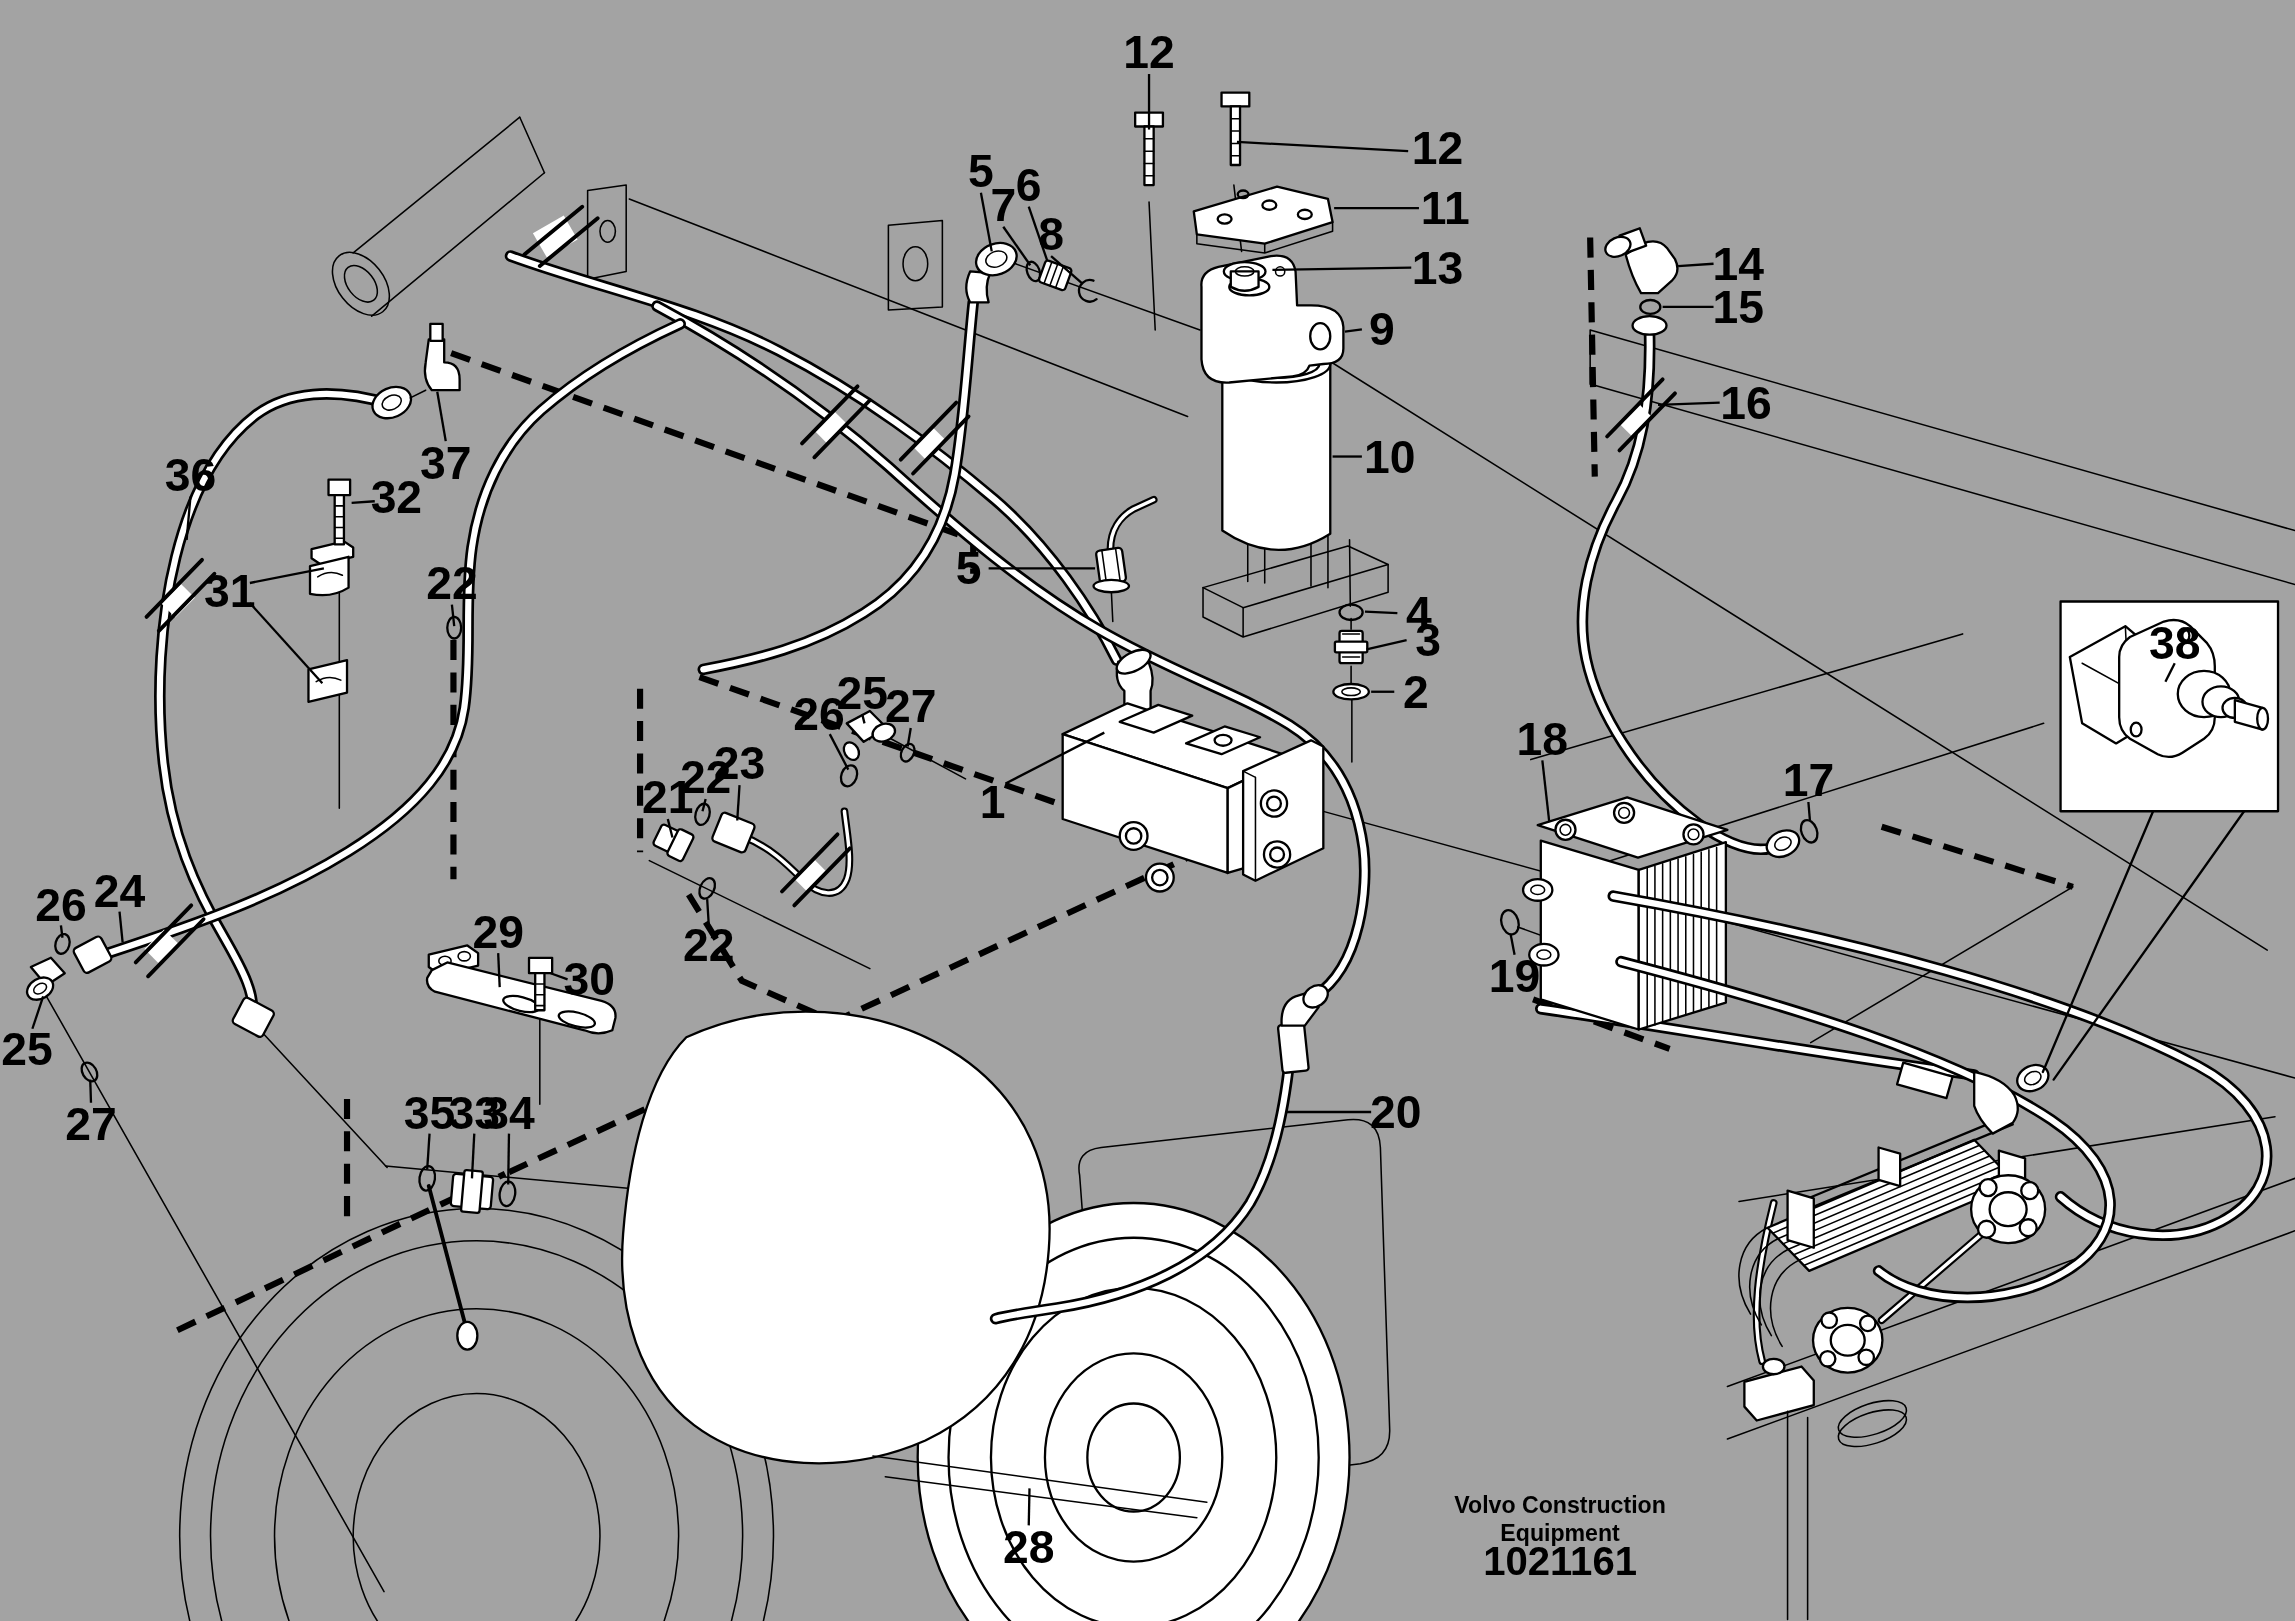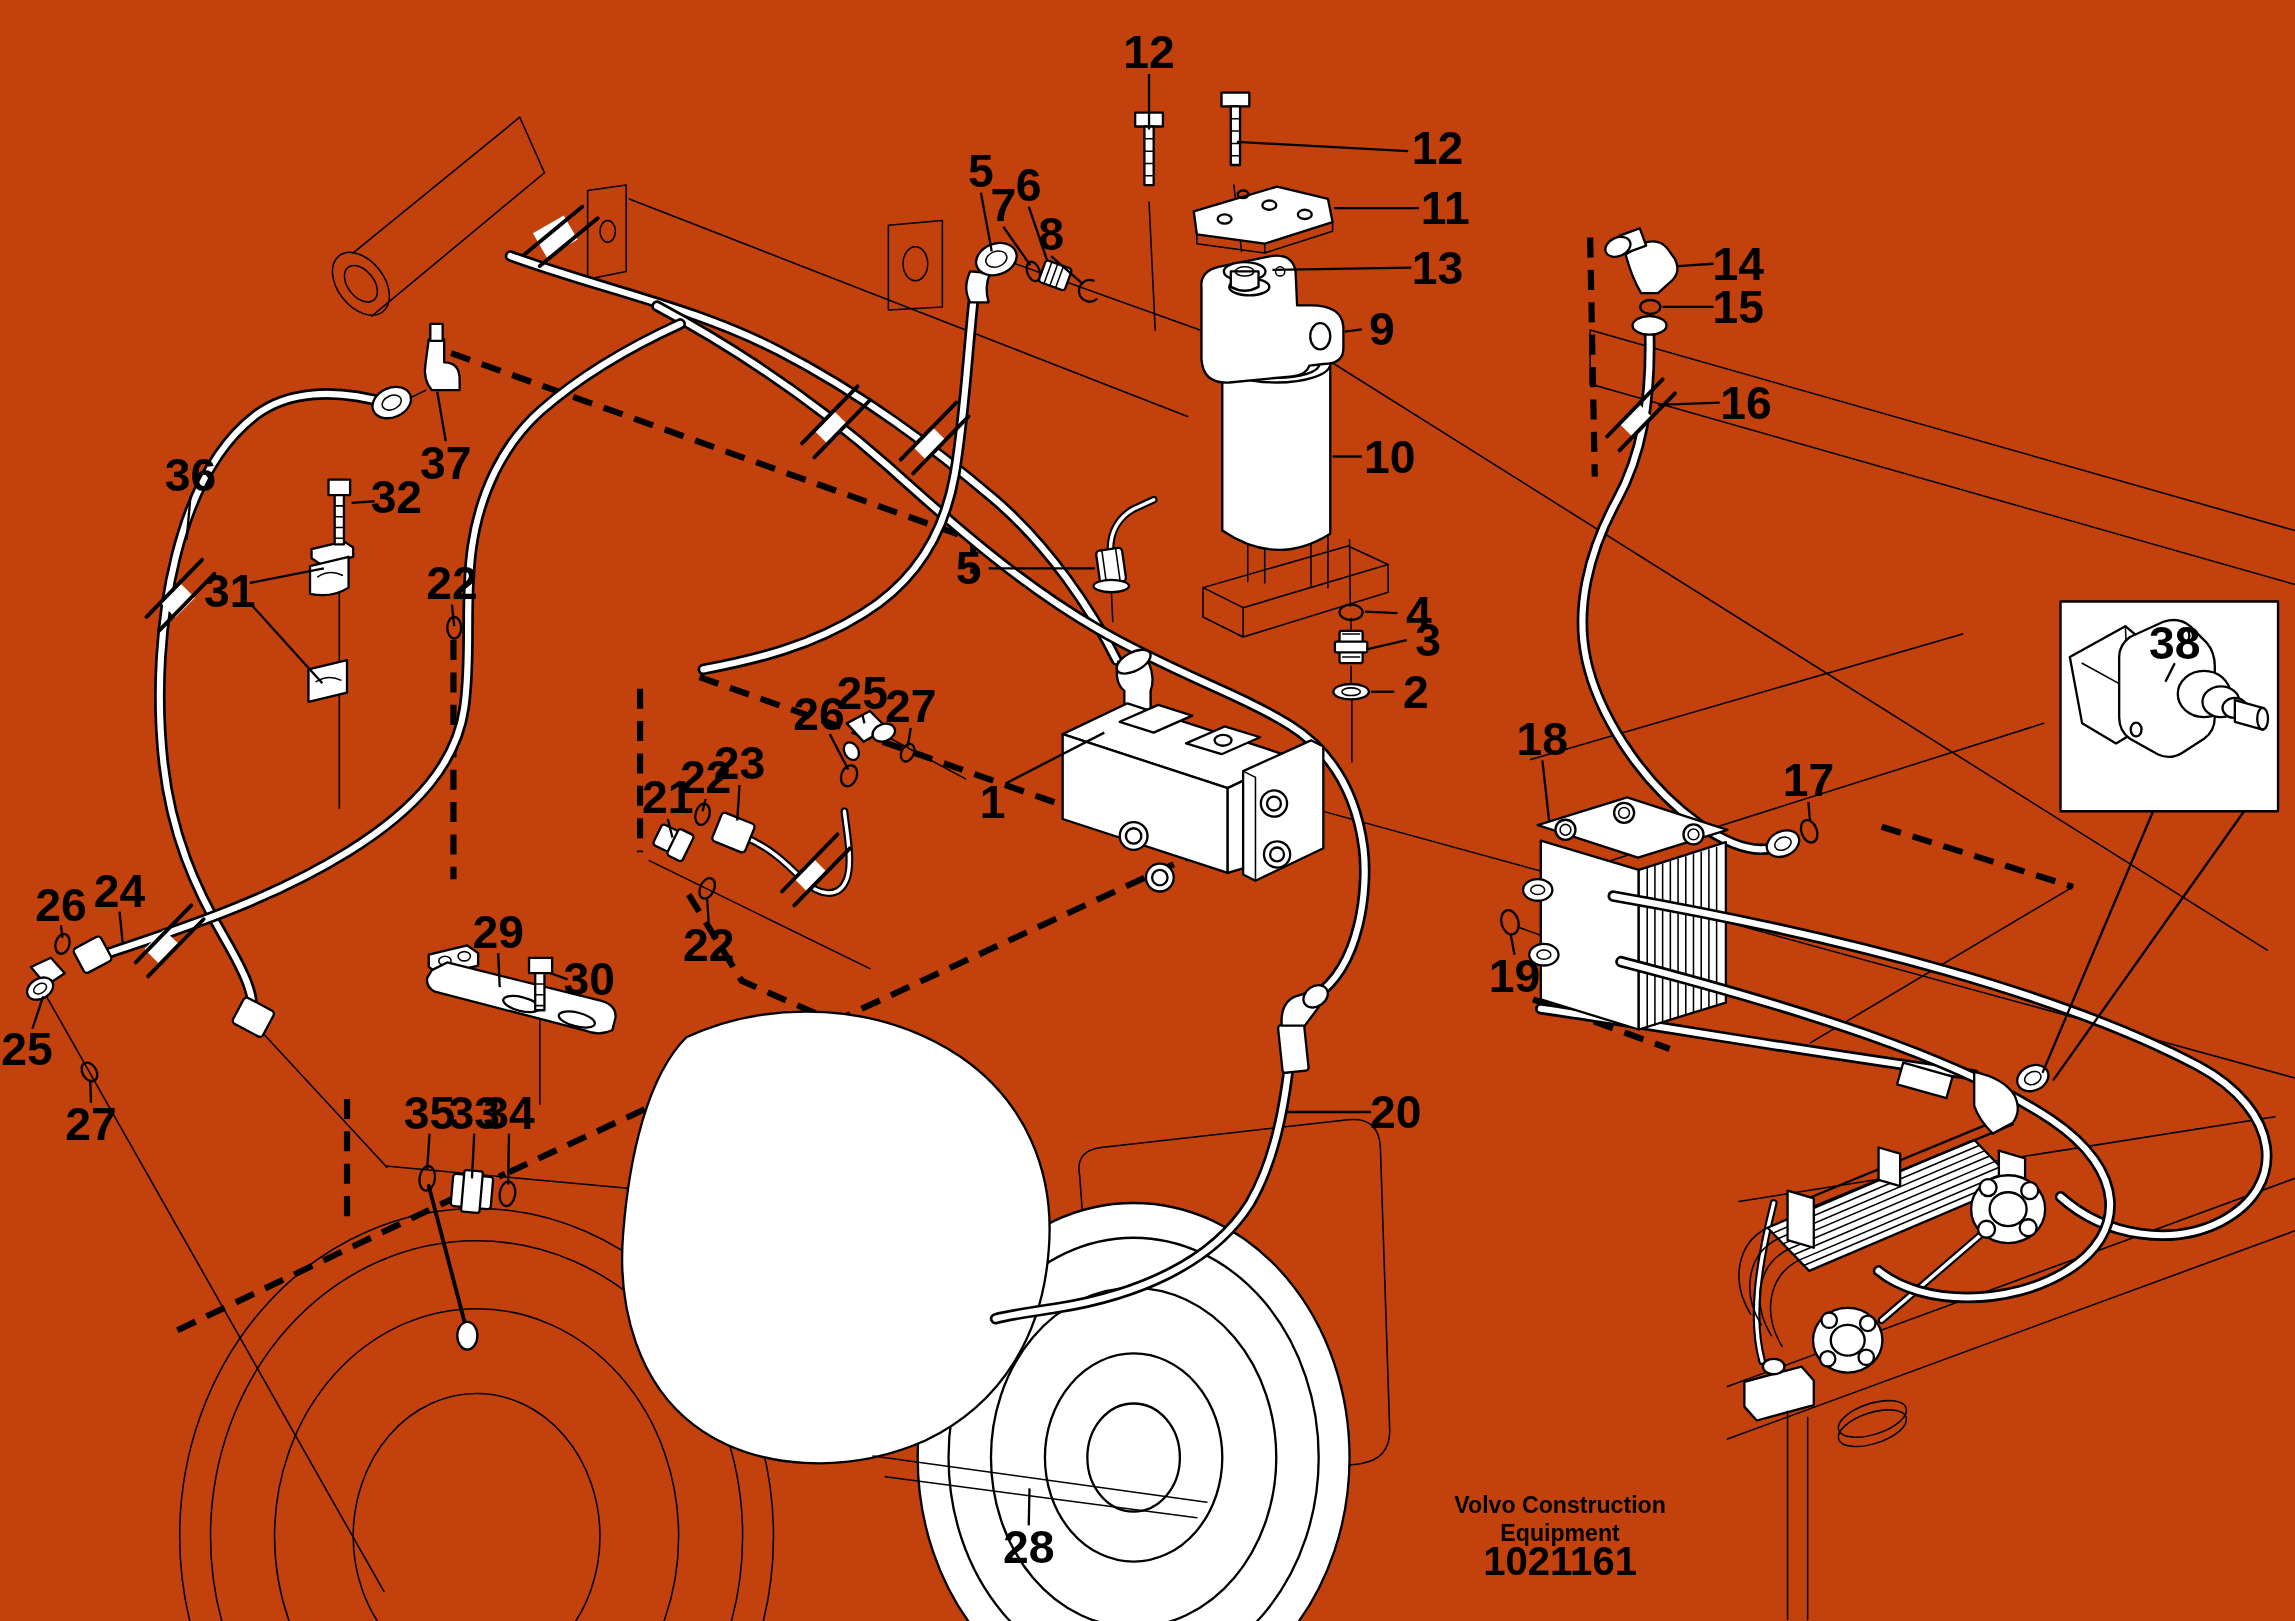--- a/index.html
+++ b/index.html
@@ -1,16 +1,16 @@
 <!DOCTYPE html>
 <html style="font-size:12.3px"><head>
 <meta charset="utf-8">
 <style>
   html,body{margin:0;padding:0;background:#fff;}
-  .stage{position:relative;width:2295px;height:1621px;background:#c2410c;overflow:hidden;
+  .stage{position:relative;width:2295px;height:1621px;background:#a3a3a3;overflow:hidden;
          font-family:"Liberation Sans",sans-serif;}
   svg{position:absolute;left:0;top:0;}
   .ln{stroke:#000;stroke-width:3;fill:none;stroke-linecap:round;stroke-linejoin:round;}
   .thin{stroke-width:2;}
   .thick{stroke-width:5;}
   .dash{stroke:#000;stroke-width:8;fill:none;stroke-dasharray:26 16;}
   .hoseO{stroke:#000;stroke-width:15;fill:none;stroke-linecap:round;}
   .hoseI{stroke:#fff;stroke-width:8;fill:none;stroke-linecap:round;}
   .pipeO{stroke:#000;stroke-width:10;fill:none;stroke-linecap:round;}
   .pipeI{stroke:#fff;stroke-width:4.5;fill:none;stroke-linecap:round;}

